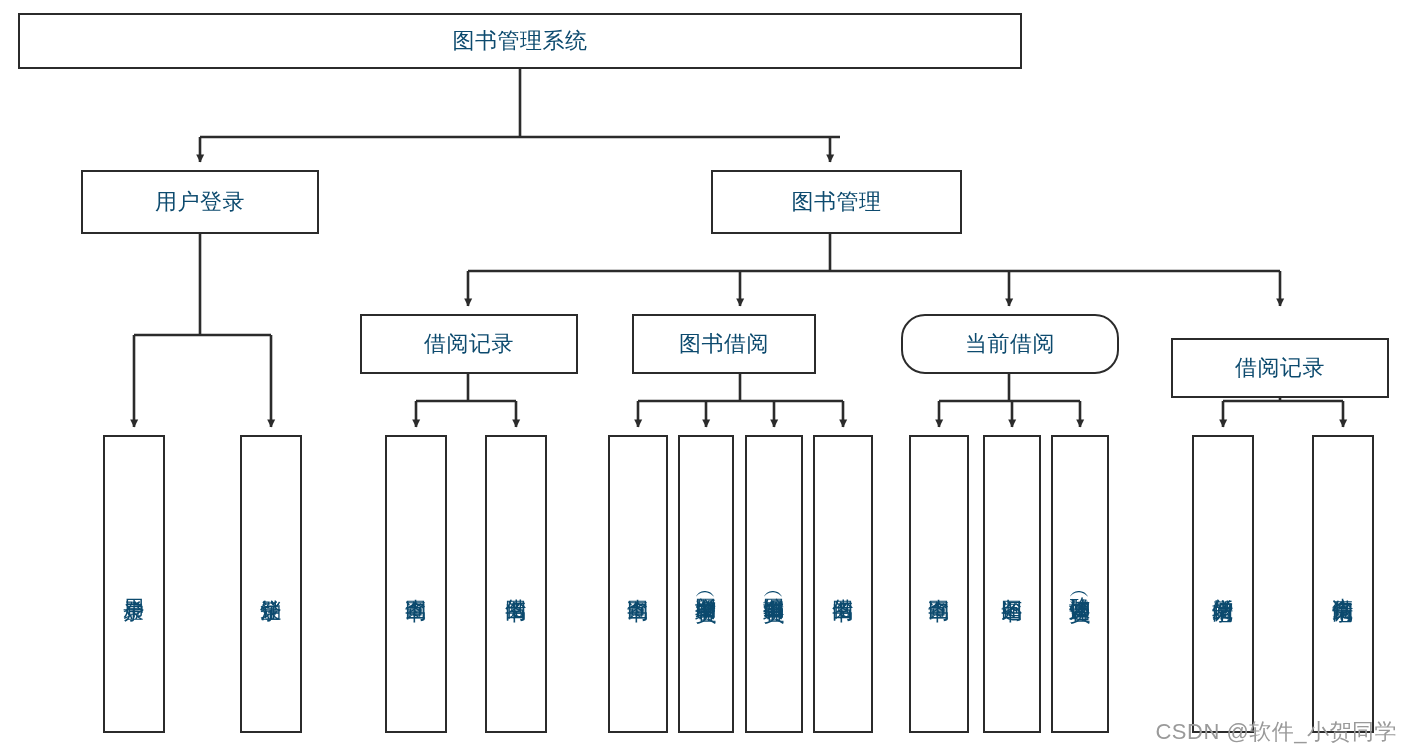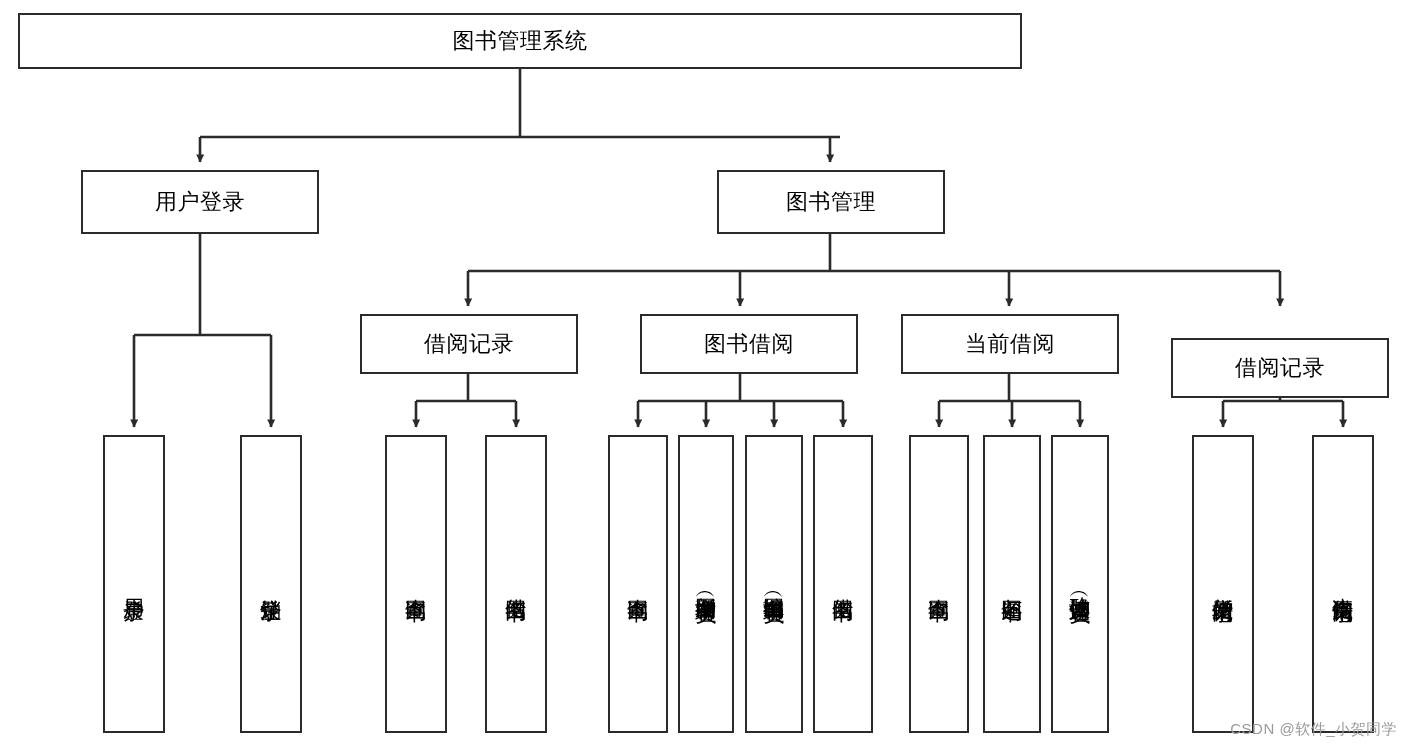--- a/index.html
+++ b/index.html
@@ -26,21 +26,21 @@
     pointer-events: none;
   }
   .node {
     position: absolute;
     box-sizing: border-box;
     border: 2.5px solid #2b2b2b;
     background: #ffffff;
     display: flex;
     align-items: center;
     justify-content: center;
-    color: #000000;
+    color: #0c4a6e;
   }
   .node .lbl {
     display: block;
     text-align: center;
     line-height: 1.05;
     letter-spacing: 0.5px;
   }
   
   .node.h .lbl {
     font-size: 22px;
@@ -59,22 +59,22 @@
     writing-mode: vertical-rl;
     text-orientation: upright;
     font-size: 21px;
     line-height: 1.12;
     letter-spacing: 1px;
     max-height: 100%;
   }
   .watermark {
     position: absolute;
     right: 8px;
-    bottom: 8px;
-    font-size: 15px;
+    bottom: 0;
+    font-size: 22px;
     color: #9a9a9a;
     white-space: nowrap;
     letter-spacing: 0.5px;
   }
 </style>
 </head>
 <body>
 
 <div id="canvas">
 
@@ -128,31 +128,31 @@
     </g>
   </svg>
 
   <div class="node h root" style="left:18px; top:13px; width:1004px; height:56px;">
     <span class="lbl">图书管理系统</span>
   </div>
 
   <div class="node h" style="left:81px; top:170px; width:238px; height:64px;">
     <span class="lbl">用户登录</span>
   </div>
-  <div class="node h" style="left:711px; top:170px; width:228px; height:64px;margin-left:6px;">
+  <div class="node h" style="left:711px; top:170px; width:251px; height:64px;">
     <span class="lbl">图书管理</span>
   </div>
 
   <div class="node h" style="left:360px; top:314px; width:218px; height:60px;">
     <span class="lbl">借阅记录</span>
   </div>
-  <div class="node h" style="left:632px; top:314px; width:218px; height:60px;margin-left:8px;">
+  <div class="node h" style="left:632px; top:314px; width:184px; height:60px;">
     <span class="lbl">图书借阅</span>
   </div>
-  <div class="node h" style="left:901px; top:314px; width:218px; height:60px;">
+  <div class="node h" style="left:901px; top:314px; width:218px; height:60px;border-radius:24px;">
     <span class="lbl">当前借阅</span>
   </div>
   <div class="node h" style="left:1171px; top:314px; width:218px; height:60px;margin-top:24px;">
     <span class="lbl">借阅记录</span>
   </div>
 
   <div class="node v" style="left:103px; top:435px; width:62px; height:298px;">
     <span class="lbl">用户登录</span>
   </div>
   <div class="node v" style="left:240px; top:435px; width:62px; height:298px;">

